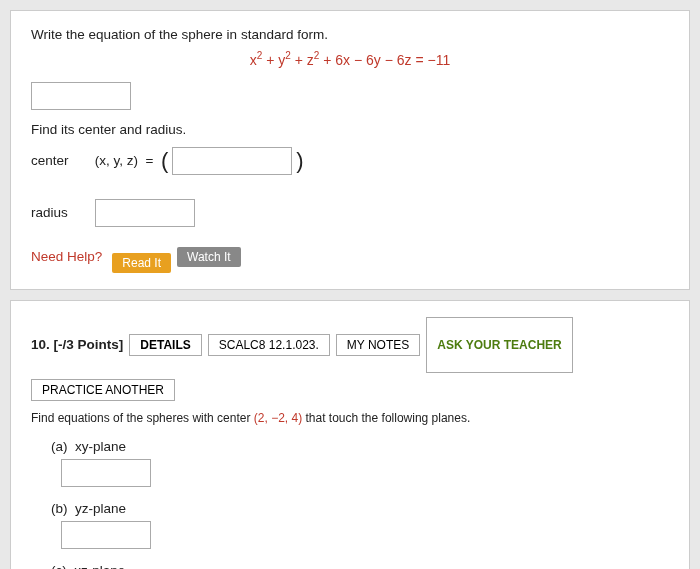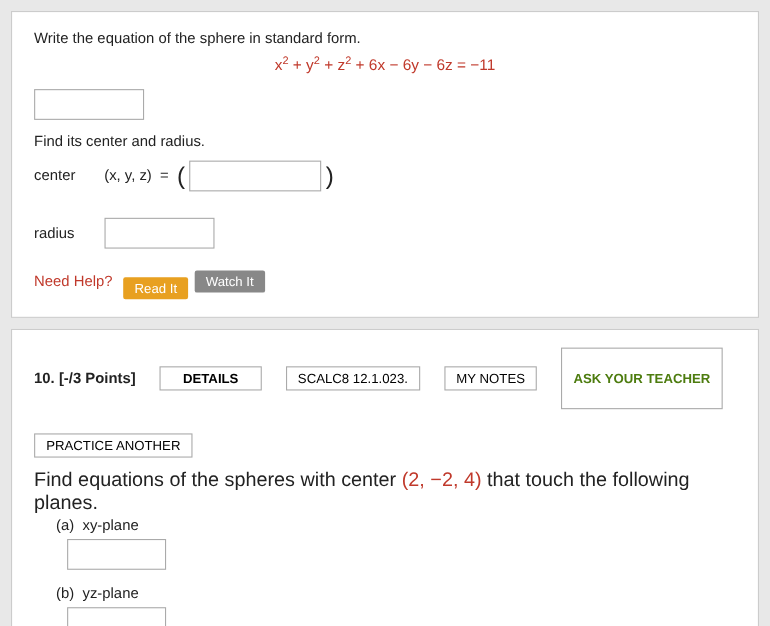--- a/index.html
+++ b/index.html
@@ -96,33 +96,33 @@
       padding: 3px 10px;
       font-size: 12px;
       cursor: pointer;
       border-radius: 2px;
     }
 
     
     .q10-header {
       display: flex;
       align-items: center;
-      gap: 22px;
+      gap: 6px;
       margin-bottom: 10px;
       flex-wrap: wrap;
     }
     .q10-num {
       font-weight: bold;
       font-size: 13.5px;
       white-space: nowrap;
     }
     .btn-details {
       background: #fff;
       border: 1px solid #aaa;
-      padding: 3px 20px;
+      padding: 3px 10px;
       font-size: 12px;
       font-weight: bold;
       cursor: pointer;
     }
     .btn-calcref {
       background: #fff;
       border: 1px solid #aaa;
       padding: 3px 10px;
       font-size: 12px;
       cursor: pointer;
@@ -144,22 +144,22 @@
       color: #4d7c0f;
     }
     .btn-practice {
       background: #fff;
       border: 1px solid #aaa;
       padding: 3px 10px;
       font-size: 12px;
       cursor: pointer;
     }
     .q10-problem {
-      font-size: 18px;
-      margin-bottom: 2px;
+      font-size: 12px;
+      margin-bottom: 14px;
     }
     .q10-problem .red { color: #c0392b; }
     .sub-part {
       margin-bottom: 14px;
       margin-left: 20px;
     }
     .sub-part-label {
       font-size: 13.5px;
       margin-bottom: 5px;
     }

